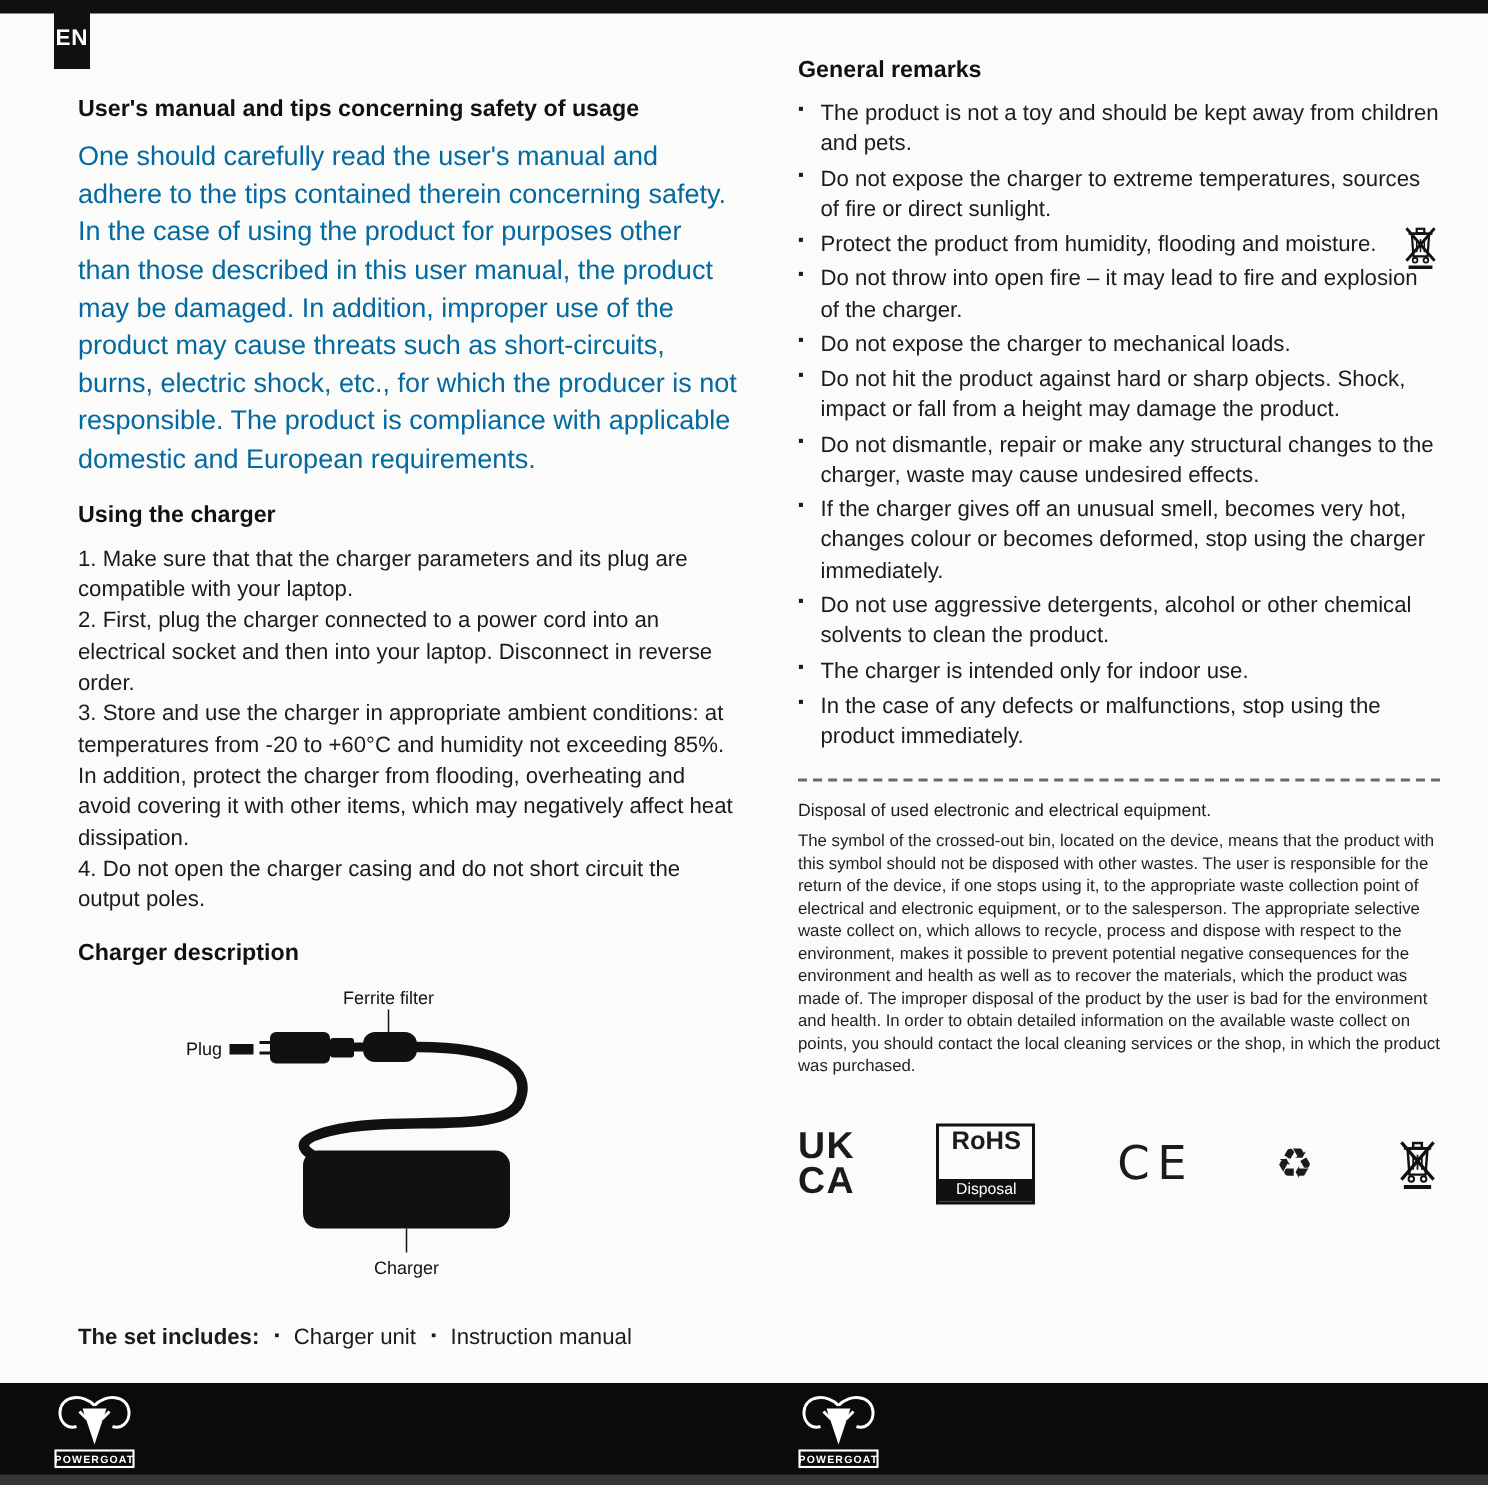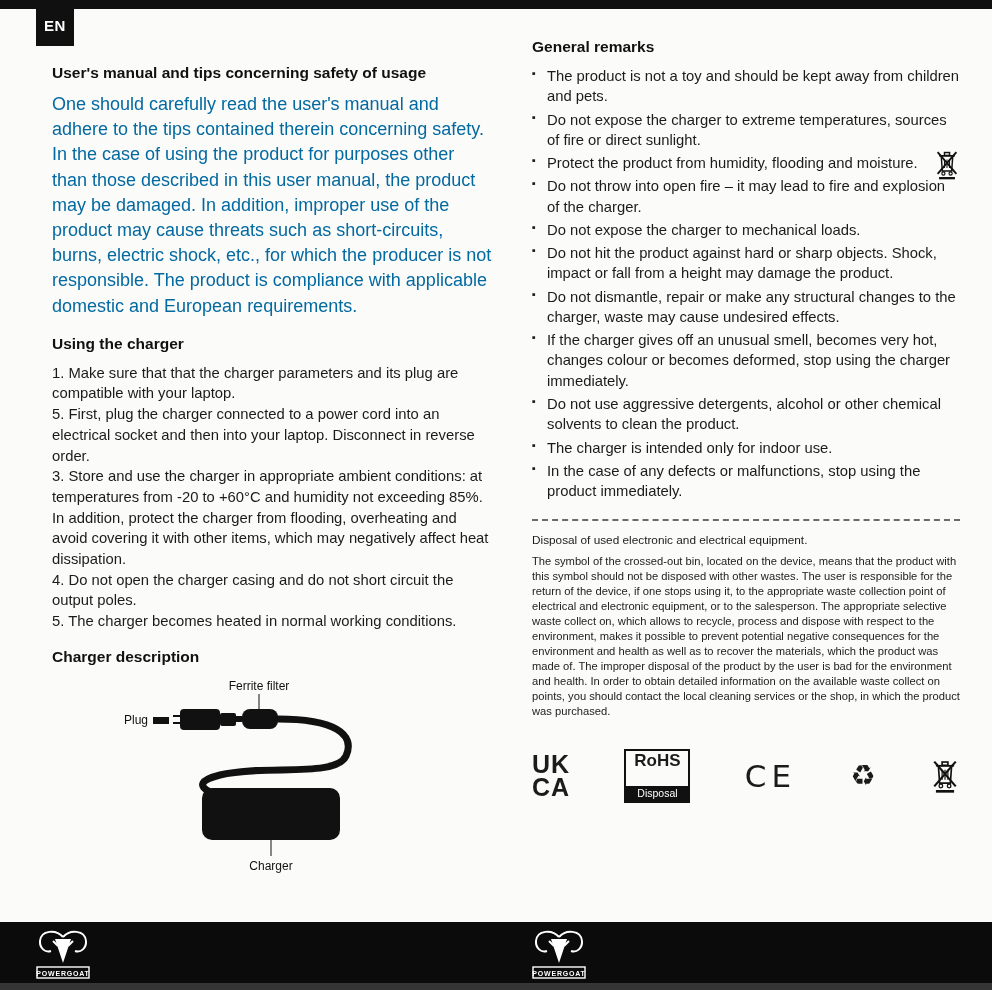--- a/index.html
+++ b/index.html
@@ -1,19 +1,19 @@
 <!DOCTYPE html>
 <html><head>
 <meta charset="utf-8">
 <style>
   html,body { margin:0; padding:0; background:#e9e9e7; font-family:"Liberation Sans", sans-serif; }
   .page { position:relative; width:992px; height:990px; background:#fbfbf9; overflow:hidden; color:#1b1b1b; margin:0 auto; }
 
   .topbar { position:absolute; top:0; left:0; width:100%; height:9px; background:#101010; }
-  .lang-badge { position:absolute; top:5px; left:36px; width:38px; height:41px; background:#101010; color:#fff;
+  .lang-badge { position:absolute; top:5px; left:36px; width:24px; height:41px; background:#101010; color:#fff;
                 display:flex; align-items:center; justify-content:center; font-weight:bold; font-size:15px; letter-spacing:0.5px; }
 
   .col-left  { position:absolute; left:36px;  top:64px; width:440px;margin-left:16px; }
   .col-right { position:absolute; left:532px; top:38px; width:428px; }
 
   .h { font-size:15.5px; font-weight:bold; margin:0 0 10px 0; color:#111; }
   .mt { margin-top:16px; }
   .body-text { font-size:18px; line-height:1.40; margin:0; color:#0369a1; }
   .steps p { font-size:14.8px; line-height:1.40; margin:0; }
 
@@ -73,24 +73,23 @@
     </svg>
   </div>
 
   <div class="col-left">
     <h2 class="h">User's manual and tips concerning safety of usage</h2>
     <p class="body-text">One should carefully read the user's manual and adhere to the tips contained therein concerning safety. In the case of using the product for purposes other than those described in this user manual, the product may be damaged. In addition, improper use of the product may cause threats such as short-circuits, burns, electric shock, etc., for which the producer is not responsible. The product is compliance with applicable domestic and European requirements.</p>
 
     <h2 class="h mt">Using the charger</h2>
     <div class="steps">
       <p>1. Make sure that that the charger parameters and its plug are compatible with your laptop.</p>
-      <p>5. First, plug the charger connected to a power cord into an electrical socket and then into your laptop. Disconnect in reverse order.</p>
+      <p>2. First, plug the charger connected to a power cord into an electrical socket and then into your laptop. Disconnect in reverse order.</p>
       <p>3. Store and use the charger in appropriate ambient conditions: at temperatures from -20 to +60°C and humidity not exceeding 85%. In addition, protect the charger from flooding, overheating and avoid covering it with other items, which may negatively affect heat dissipation.</p>
       <p>4. Do not open the charger casing and do not short circuit the output poles.</p>
-      <p>5. The charger becomes heated in normal working conditions.</p>
     </div>
 
     <h2 class="h mt">Charger description</h2>
 
     <div class="diagram">
       <svg width="440" height="198" viewBox="0 0 440 198" font-family="Liberation Sans, sans-serif">
 
         <text x="207" y="14" text-anchor="middle" font-size="12" fill="#111">Ferrite filter</text>
         <line x1="207" y1="18" x2="207" y2="33" stroke="#111" stroke-width="1"></line>
 
@@ -110,20 +109,25 @@
 
         <path d="M226 43 C 282 43 304 58 294 80 C 284 102 212 88 168 99 C 148 104 146 110 158 116" fill="none" stroke="#111" stroke-width="7" stroke-linecap="round"></path>
 
         <rect x="150" y="112" width="138" height="52" rx="10" fill="#111"></rect>
 
         <line x1="219" y1="164" x2="219" y2="180" stroke="#111" stroke-width="1"></line>
         <text x="219" y="194" text-anchor="middle" font-size="12" fill="#111">Charger</text>
       </svg>
     </div>
 
+    <div class="set-row">
+      <span class="set-label">The set includes:</span>
+      <span class="set-item">Charger unit</span>
+      <span class="set-item">Instruction manual</span>
+    </div>
   </div>
 
   <div class="col-right">
     <h2 class="h">General remarks</h2>
     <ul class="bullets">
       <li>The product is not a toy and should be kept away from children and pets.</li>
       <li>Do not expose the charger to extreme temperatures, sources of fire or direct sunlight.</li>
       <li>Protect the product from humidity, flooding and moisture.</li>
       <li>Do not throw into open fire – it may lead to fire and explosion of the charger.</li>
       <li>Do not expose the charger to mechanical loads.</li>

